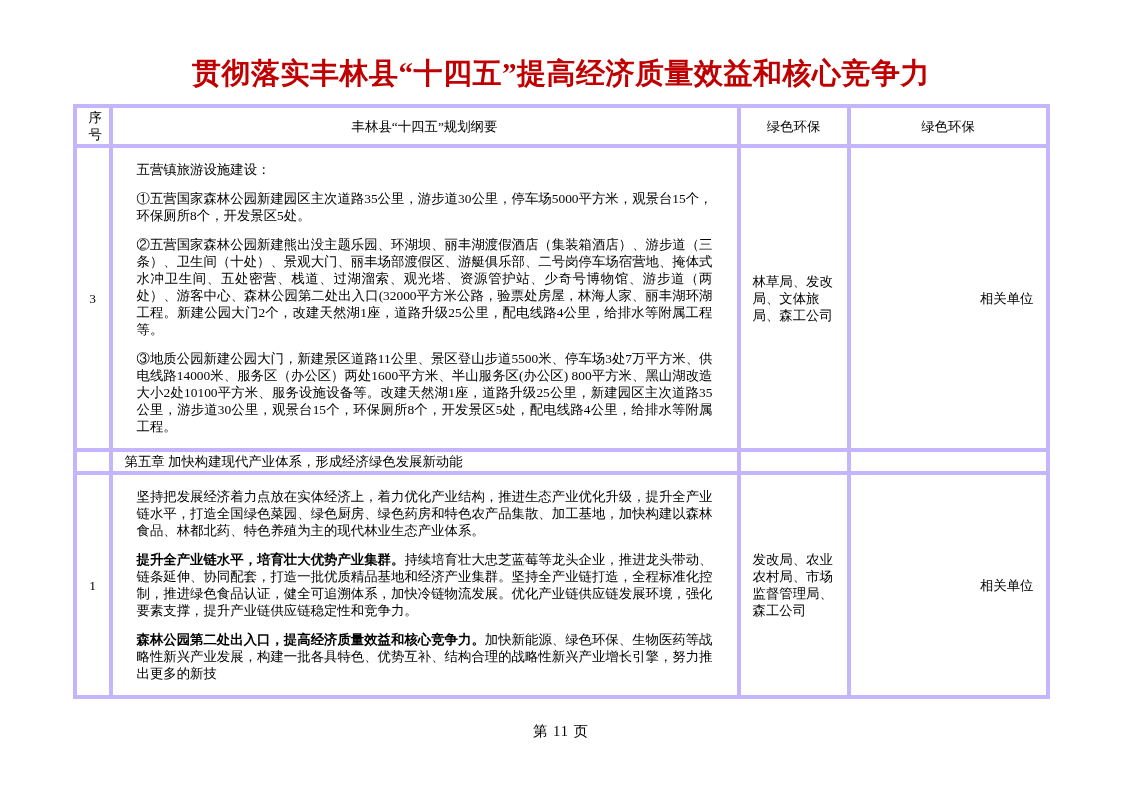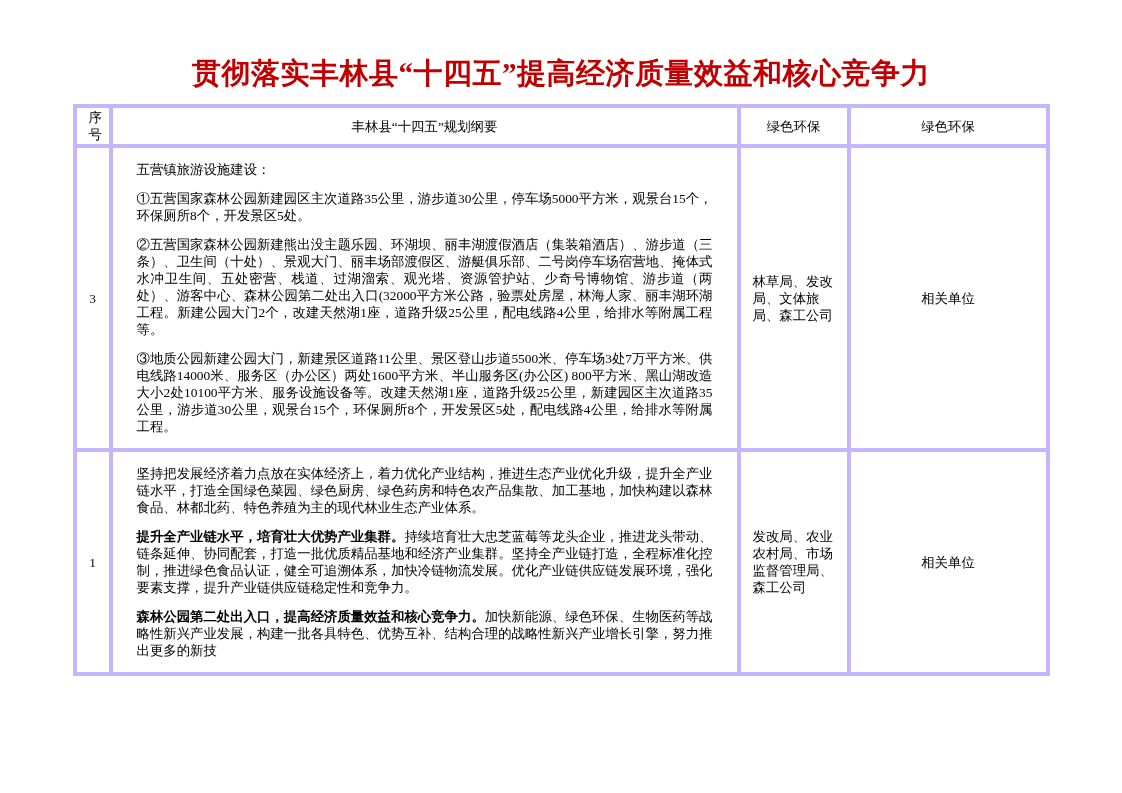--- a/index.html
+++ b/index.html
@@ -31,21 +31,21 @@
     line-height:17px;
     vertical-align:middle;
     overflow:hidden;
   }
   .plan-table thead tr{border-bottom:2px solid #000;}
   .plan-table tbody tr:nth-child(2){border-bottom:2px solid #000;}
   .plan-table th{font-weight:normal;text-align:center;height:16px;}
   td.c-idx{text-align:center;}
   td.c-main{text-align:justify;vertical-align:middle;}
   td.c-lead{text-align:left;}
-  td.c-resp{text-align:center;}
+  td.c-resp{text-align:right;}
   tr.section-row td{height:16px;}
   .para{margin:12px;}
   .para b{font-weight:bold;}
   .footer{
     position:absolute;left:0;top:722px;width:100%;
     text-align:center;font-size:14.5px;letter-spacing:1px;
     white-space:pre;
   }
 </style>
 </head>
@@ -75,27 +75,34 @@
           <td class="c-idx">3</td>
           <td class="c-main">
             <div class="para">五营镇旅游设施建设：</div>
             <div class="para">①五营国家森林公园新建园区主次道路35公里，游步道30公里，停车场5000平方米，观景台15个，环保厕所8个，开发景区5处。</div>
             <div class="para">②五营国家森林公园新建熊出没主题乐园、环湖坝、丽丰湖渡假酒店（集装箱酒店）、游步道（三条）、卫生间（十处）、景观大门、丽丰场部渡假区、游艇俱乐部、二号岗停车场宿营地、掩体式水冲卫生间、五处密营、栈道、过湖溜索、观光塔、资源管护站、少奇号博物馆、游步道（两处）、游客中心、森林公园第二处出入口(32000平方米公路，验票处房屋，林海人家、丽丰湖环湖工程。新建公园大门2个，改建天然湖1座，道路升级25公里，配电线路4公里，给排水等附属工程等。</div>
             <div class="para">③地质公园新建公园大门，新建景区道路11公里、景区登山步道5500米、停车场3处7万平方米、供电线路14000米、服务区（办公区）两处1600平方米、半山服务区(办公区) 800平方米、黑山湖改造大小2处10100平方米、服务设施设备等。改建天然湖1座，道路升级25公里，新建园区主次道路35公里，游步道30公里，观景台15个，环保厕所8个，开发景区5处，配电线路4公里，给排水等附属工程。</div>
           </td>
           <td class="c-lead">林草局、发改局、文体旅局、森工公司</td>
           <td class="c-resp">相关单位</td>
         </tr>
+        <tr class="section-row">
+          <td class="c-idx"></td>
+          <td class="c-main">第五章 加快构建现代产业体系，形成经济绿色发展新动能</td>
+          <td class="c-lead"></td>
+          <td class="c-resp"></td>
+        </tr>
         <tr class="task-row">
           <td class="c-idx">1</td>
           <td class="c-main">
             <div class="para">坚持把发展经济着力点放在实体经济上，着力优化产业结构，推进生态产业优化升级，提升全产业链水平，打造全国绿色菜园、绿色厨房、绿色药房和特色农产品集散、加工基地，加快构建以森林食品、林都北药、特色养殖为主的现代林业生态产业体系。</div>
             <div class="para"><b>提升全产业链水平，培育壮大优势产业集群。</b>持续培育壮大忠芝蓝莓等龙头企业，推进龙头带动、链条延伸、协同配套，打造一批优质精品基地和经济产业集群。坚持全产业链打造，全程标准化控制，推进绿色食品认证，健全可追溯体系，加快冷链物流发展。优化产业链供应链发展环境，强化要素支撑，提升产业链供应链稳定性和竞争力。</div>
             <div class="para"><b>森林公园第二处出入口，提高经济质量效益和核心竞争力。</b>加快新能源、绿色环保、生物医药等战略性新兴产业发展，构建一批各具特色、优势互补、结构合理的战略性新兴产业增长引擎，努力推出更多的新技</div>
           </td>
           <td class="c-lead">发改局、农业农村局、市场监督管理局、森工公司</td>
           <td class="c-resp">相关单位</td>
         </tr>
       </tbody>
   </table>
 
+  <div class="footer">第 11 页</div>
 
 </div>
 
 </body></html>

